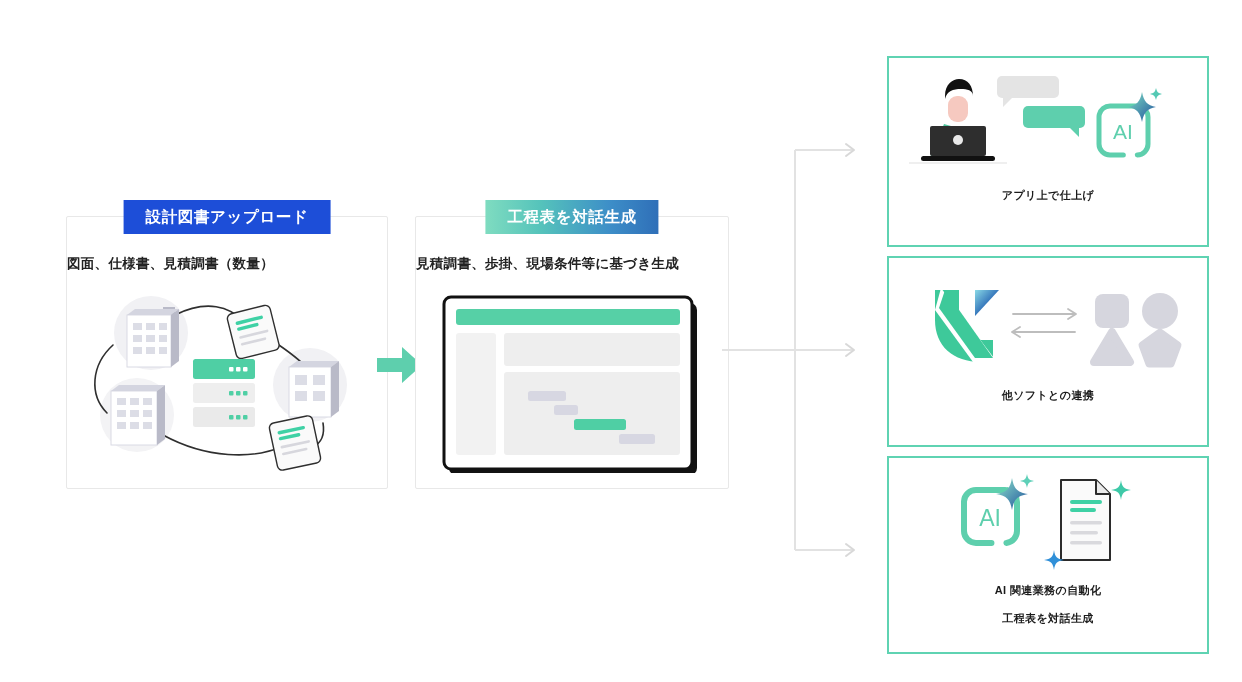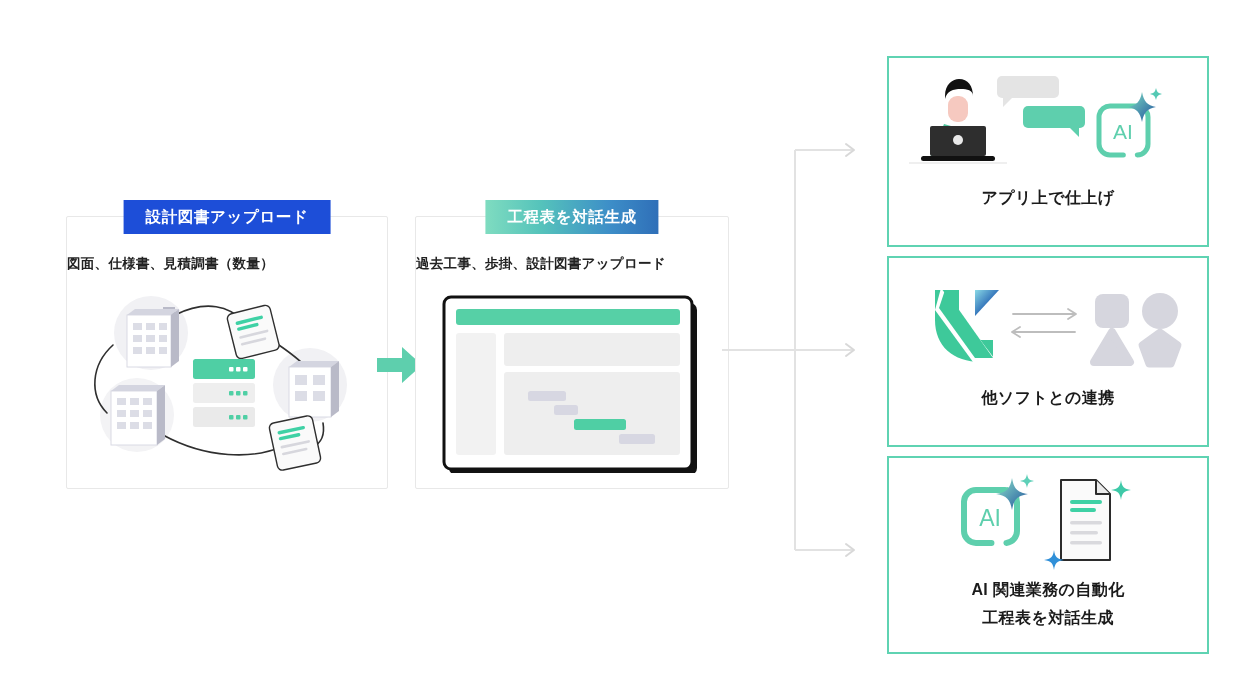--- a/index.html
+++ b/index.html
@@ -31,21 +31,21 @@
 
   
   .card{position:absolute;left:859px;width:318px;border:2px solid #5fd3b2;
         background:#fff;border-radius:0;margin-left:28px;}
   #card-app{top:56px;height:187px;}
   #card-link{top:256px;height:187px;}
   #card-agent{top:456px;height:194px;}
 
   .card-art{position:absolute;left:0;right:0;top:8px;height:112px;}
   .card-label{position:absolute;left:0;right:0;text-align:center;
-    font-size:16px;font-weight:700;color:#1b1b1b;letter-spacing:.4px;}
+    font-size:11px;font-weight:700;color:#1b1b1b;letter-spacing:.4px;}
   #card-app .card-label{top:130px;}
   #card-link .card-label{top:130px;}
   #card-agent .card-label{top:118px;line-height:28px;}
 </style>
 </head>
 <body>
 
 <div class="stage">
 
   <div class="panel" id="panel-upload">
@@ -155,21 +155,21 @@
   </div>
 
   <div id="flow-arrow">
     <svg viewBox="0 0 46 40" width="46" height="40">
       <path d="M0 13 H25 V2 L45 20 L25 38 V27 H0 Z" fill="#5ecfad"></path>
     </svg>
   </div>
 
   <div class="panel" id="panel-generate">
     <div class="panel-header" id="hdr-generate">工程表を対話生成</div>
-    <div class="panel-sub">過去工事、歩掛、設計図書アップロード</div>
+    <div class="panel-sub">見積調書、歩掛、現場条件等に基づき生成</div>
 
     <div class="panel-art">
       <svg viewBox="0 0 312 190" width="312" height="190">
         <rect x="33" y="20" width="248" height="172" rx="7" fill="#121212"></rect>
         <rect x="28" y="14" width="248" height="172" rx="7" fill="#ffffff" stroke="#111111" stroke-width="3"></rect>
         <rect x="40" y="26" width="224" height="16" rx="3" fill="#56d0a6"></rect>
         <rect x="40" y="50" width="40" height="122" rx="3" fill="#f2f2f2"></rect>
         <rect x="88" y="50" width="176" height="33" rx="3" fill="#eeeeee"></rect>
         <rect x="88" y="89" width="176" height="83" rx="3" fill="#eeeeee"></rect>
         <rect x="112" y="108" width="38" height="10" rx="2.5" fill="#d7d7e2"></rect>

